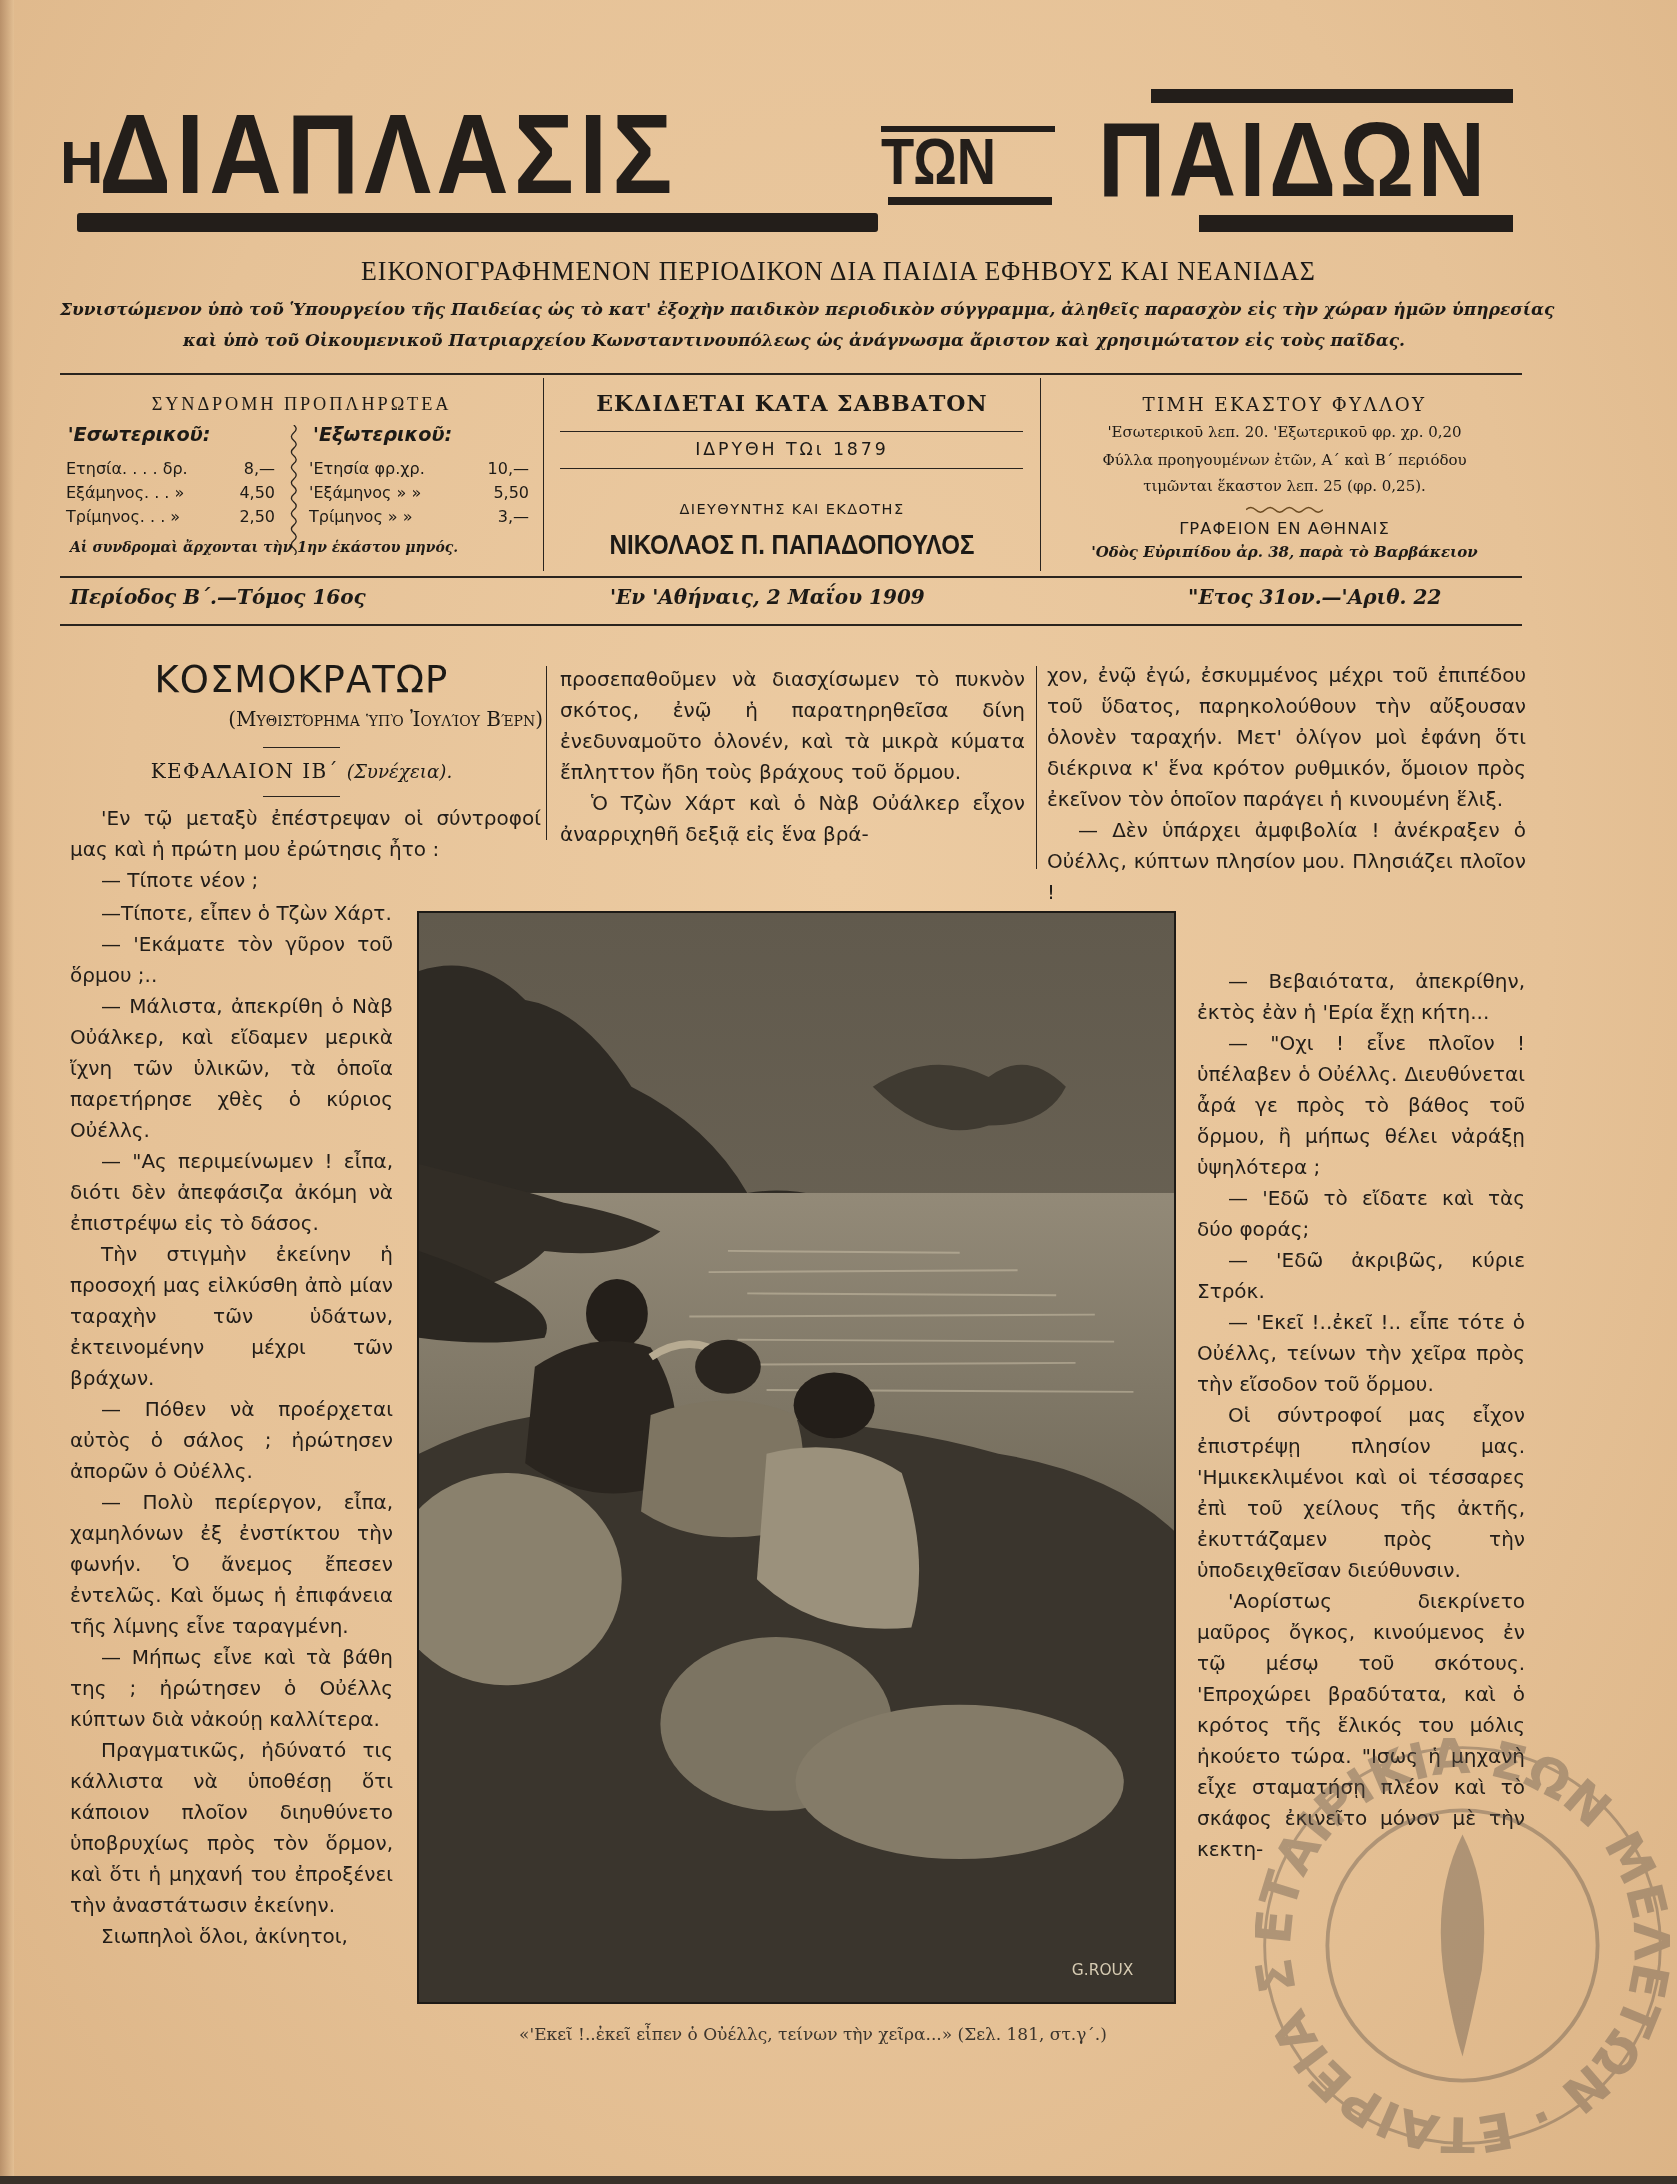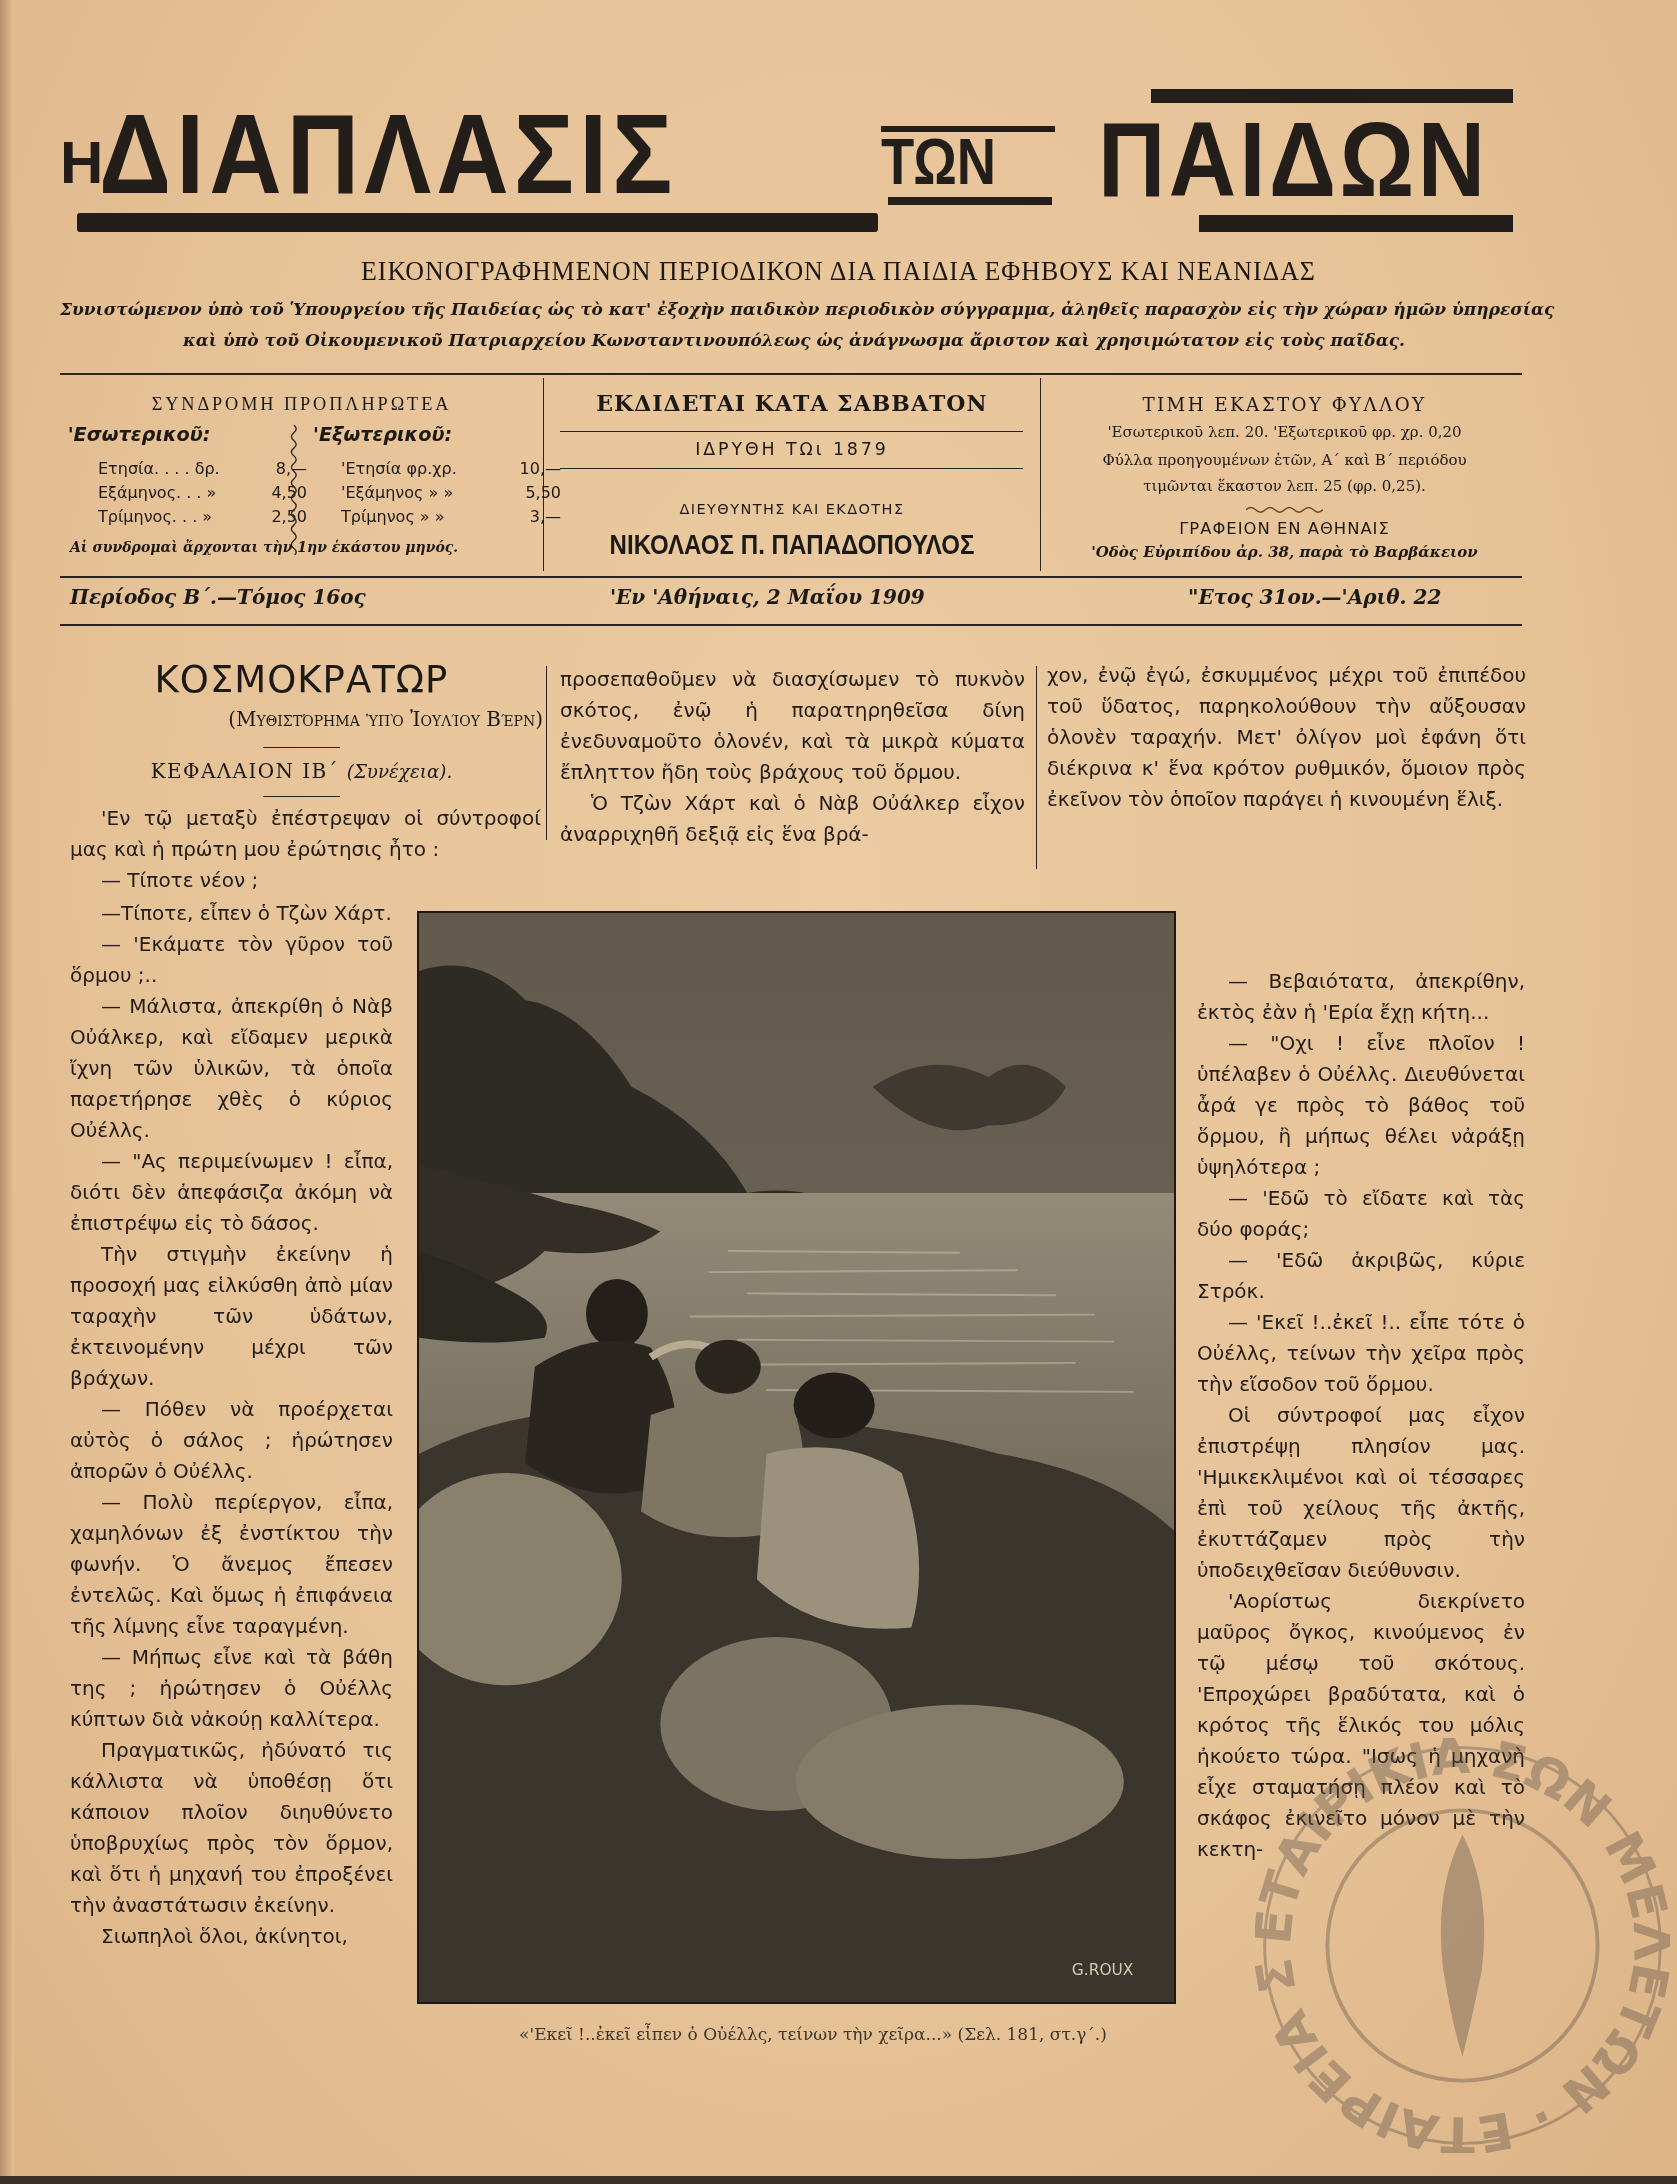--- a/index.html
+++ b/index.html
@@ -33,21 +33,21 @@
   .endorse.l1{top:299px;} .endorse.l2{top:330px;}
 
   .rule{position:absolute;height:0;border-top:1.9px solid #2a241e;}
   .vrule{position:absolute;width:0;border-left:1.9px solid #2a241e;}
 
   
   .info{position:absolute;top:384px;}
   .cap{font-family:"DejaVu Sans",sans-serif;font-size:18.3px;letter-spacing:2.9px;text-align:center;}
   .sub-col{font-size:17.4px;font-family:"DejaVu Sans",sans-serif;}
   .ital-b{font-style:italic;font-weight:bold;}
-  .sched{position:absolute;font-family:"DejaVu Sans",sans-serif;font-size:16px;line-height:24px;margin-left:32px;}
+  .sched{position:absolute;font-family:"DejaVu Sans",sans-serif;font-size:16px;line-height:24px;}
   .sched .row{display:flex;justify-content:space-between;}
   .wavy{position:absolute;left:287px;top:425px;width:9.7px;height:130px;
         background:repeating-linear-gradient(180deg,transparent 0 2.9px,#2a241e 2.9px 4.8px,transparent 4.8px 7.7px);
         border-left:1px dotted transparent;}
   .note{position:absolute;font-family:"DejaVu Serif",serif;font-style:italic;font-weight:bold;font-size:14px;}
 
   .center-info div{position:absolute;width:454px;text-align:center;}
   .right-info div{position:absolute;width:483px;text-align:center;}
 
   .dateline{position:absolute;top:585px;font-family:"DejaVu Serif",serif;font-style:italic;font-weight:bold;font-size:20px;}
@@ -192,20 +192,21 @@
     <p class="ind last">Σιωπηλοὶ ὅλοι, ἀκίνητοι,</p>
   </div>
 
   <div class="col" style="left:560px;top:664px;width:465px;">
     <p>προσεπαθοῦμεν νὰ διασχίσωμεν τὸ πυκνὸν σκότος, ἐνῷ ἡ παρατηρηθεῖσα δίνη ἐνεδυναμοῦτο ὁλονέν, καὶ τὰ μικρὰ κύματα ἔπληττον ἤδη τοὺς βράχους τοῦ ὅρμου.</p>
     <p class="ind">Ὁ Τζὼν Χάρτ καὶ ὁ Νὰβ Οὐάλκερ εἶχον ἀναρριχηθῆ δεξιᾷ εἰς ἕνα βρά-</p>
   </div>
 
   <div class="col" style="left:1047px;top:660px;width:479px;">
     <p>χον, ἐνῷ ἐγώ, ἐσκυμμένος μέχρι τοῦ ἐπιπέδου τοῦ ὕδατος, παρηκολούθουν τὴν αὔξουσαν ὁλονὲν ταραχήν. Μετ' ὀλίγον μοὶ ἐφάνη ὅτι διέκρινα κ' ἕνα κρότον ρυθμικόν, ὅμοιον πρὸς ἐκεῖνον τὸν ὁποῖον παράγει ἡ κινουμένη ἕλιξ.</p>
+    <p class="ind">— Δὲν ὑπάρχει ἀμφιβολία ! ἀνέκραξεν ὁ Οὐέλλς, κύπτων πλησίον μου. Πλησιάζει πλοῖον !</p>
   </div>
   <div class="col" style="left:1197px;top:966px;width:328px;">
     <p class="ind">— Βεβαιότατα, ἀπεκρίθην, ἐκτὸς ἐὰν ἡ 'Ερία ἔχῃ κήτη...</p>
     <p class="ind">— "Οχι ! εἶνε πλοῖον ! ὑπέλαβεν ὁ Οὐέλλς. Διευθύνεται ἆρά γε πρὸς τὸ βάθος τοῦ ὅρμου, ἢ μήπως θέλει νἀράξῃ ὑψηλότερα ;</p>
     <p class="ind">— 'Εδῶ τὸ εἴδατε καὶ τὰς δύο φοράς;</p>
     <p class="ind">— 'Εδῶ ἀκριβῶς, κύριε Στρόκ.</p>
     <p class="ind">— 'Εκεῖ !..ἐκεῖ !.. εἶπε τότε ὁ Οὐέλλς, τείνων τὴν χεῖρα πρὸς τὴν εἴσοδον τοῦ ὅρμου.</p>
     <p class="ind">Οἱ σύντροφοί μας εἶχον ἐπιστρέψῃ πλησίον μας. 'Ημικεκλιμένοι καὶ οἱ τέσσαρες ἐπὶ τοῦ χείλους τῆς ἀκτῆς, ἐκυττάζαμεν πρὸς τὴν ὑποδειχθεῖσαν διεύθυνσιν.</p>
     <p class="ind last">'Αορίστως διεκρίνετο μαῦρος ὄγκος, κινούμενος ἐν τῷ μέσῳ τοῦ σκότους. 'Επροχώρει βραδύτατα, καὶ ὁ κρότος τῆς ἕλικός του μόλις ἠκούετο τώρα. "Ισως ἡ μηχανὴ εἶχε σταματήσῃ πλέον καὶ τὸ σκάφος ἐκινεῖτο μόνον μὲ τὴν κεκτη-</p>
   </div>

